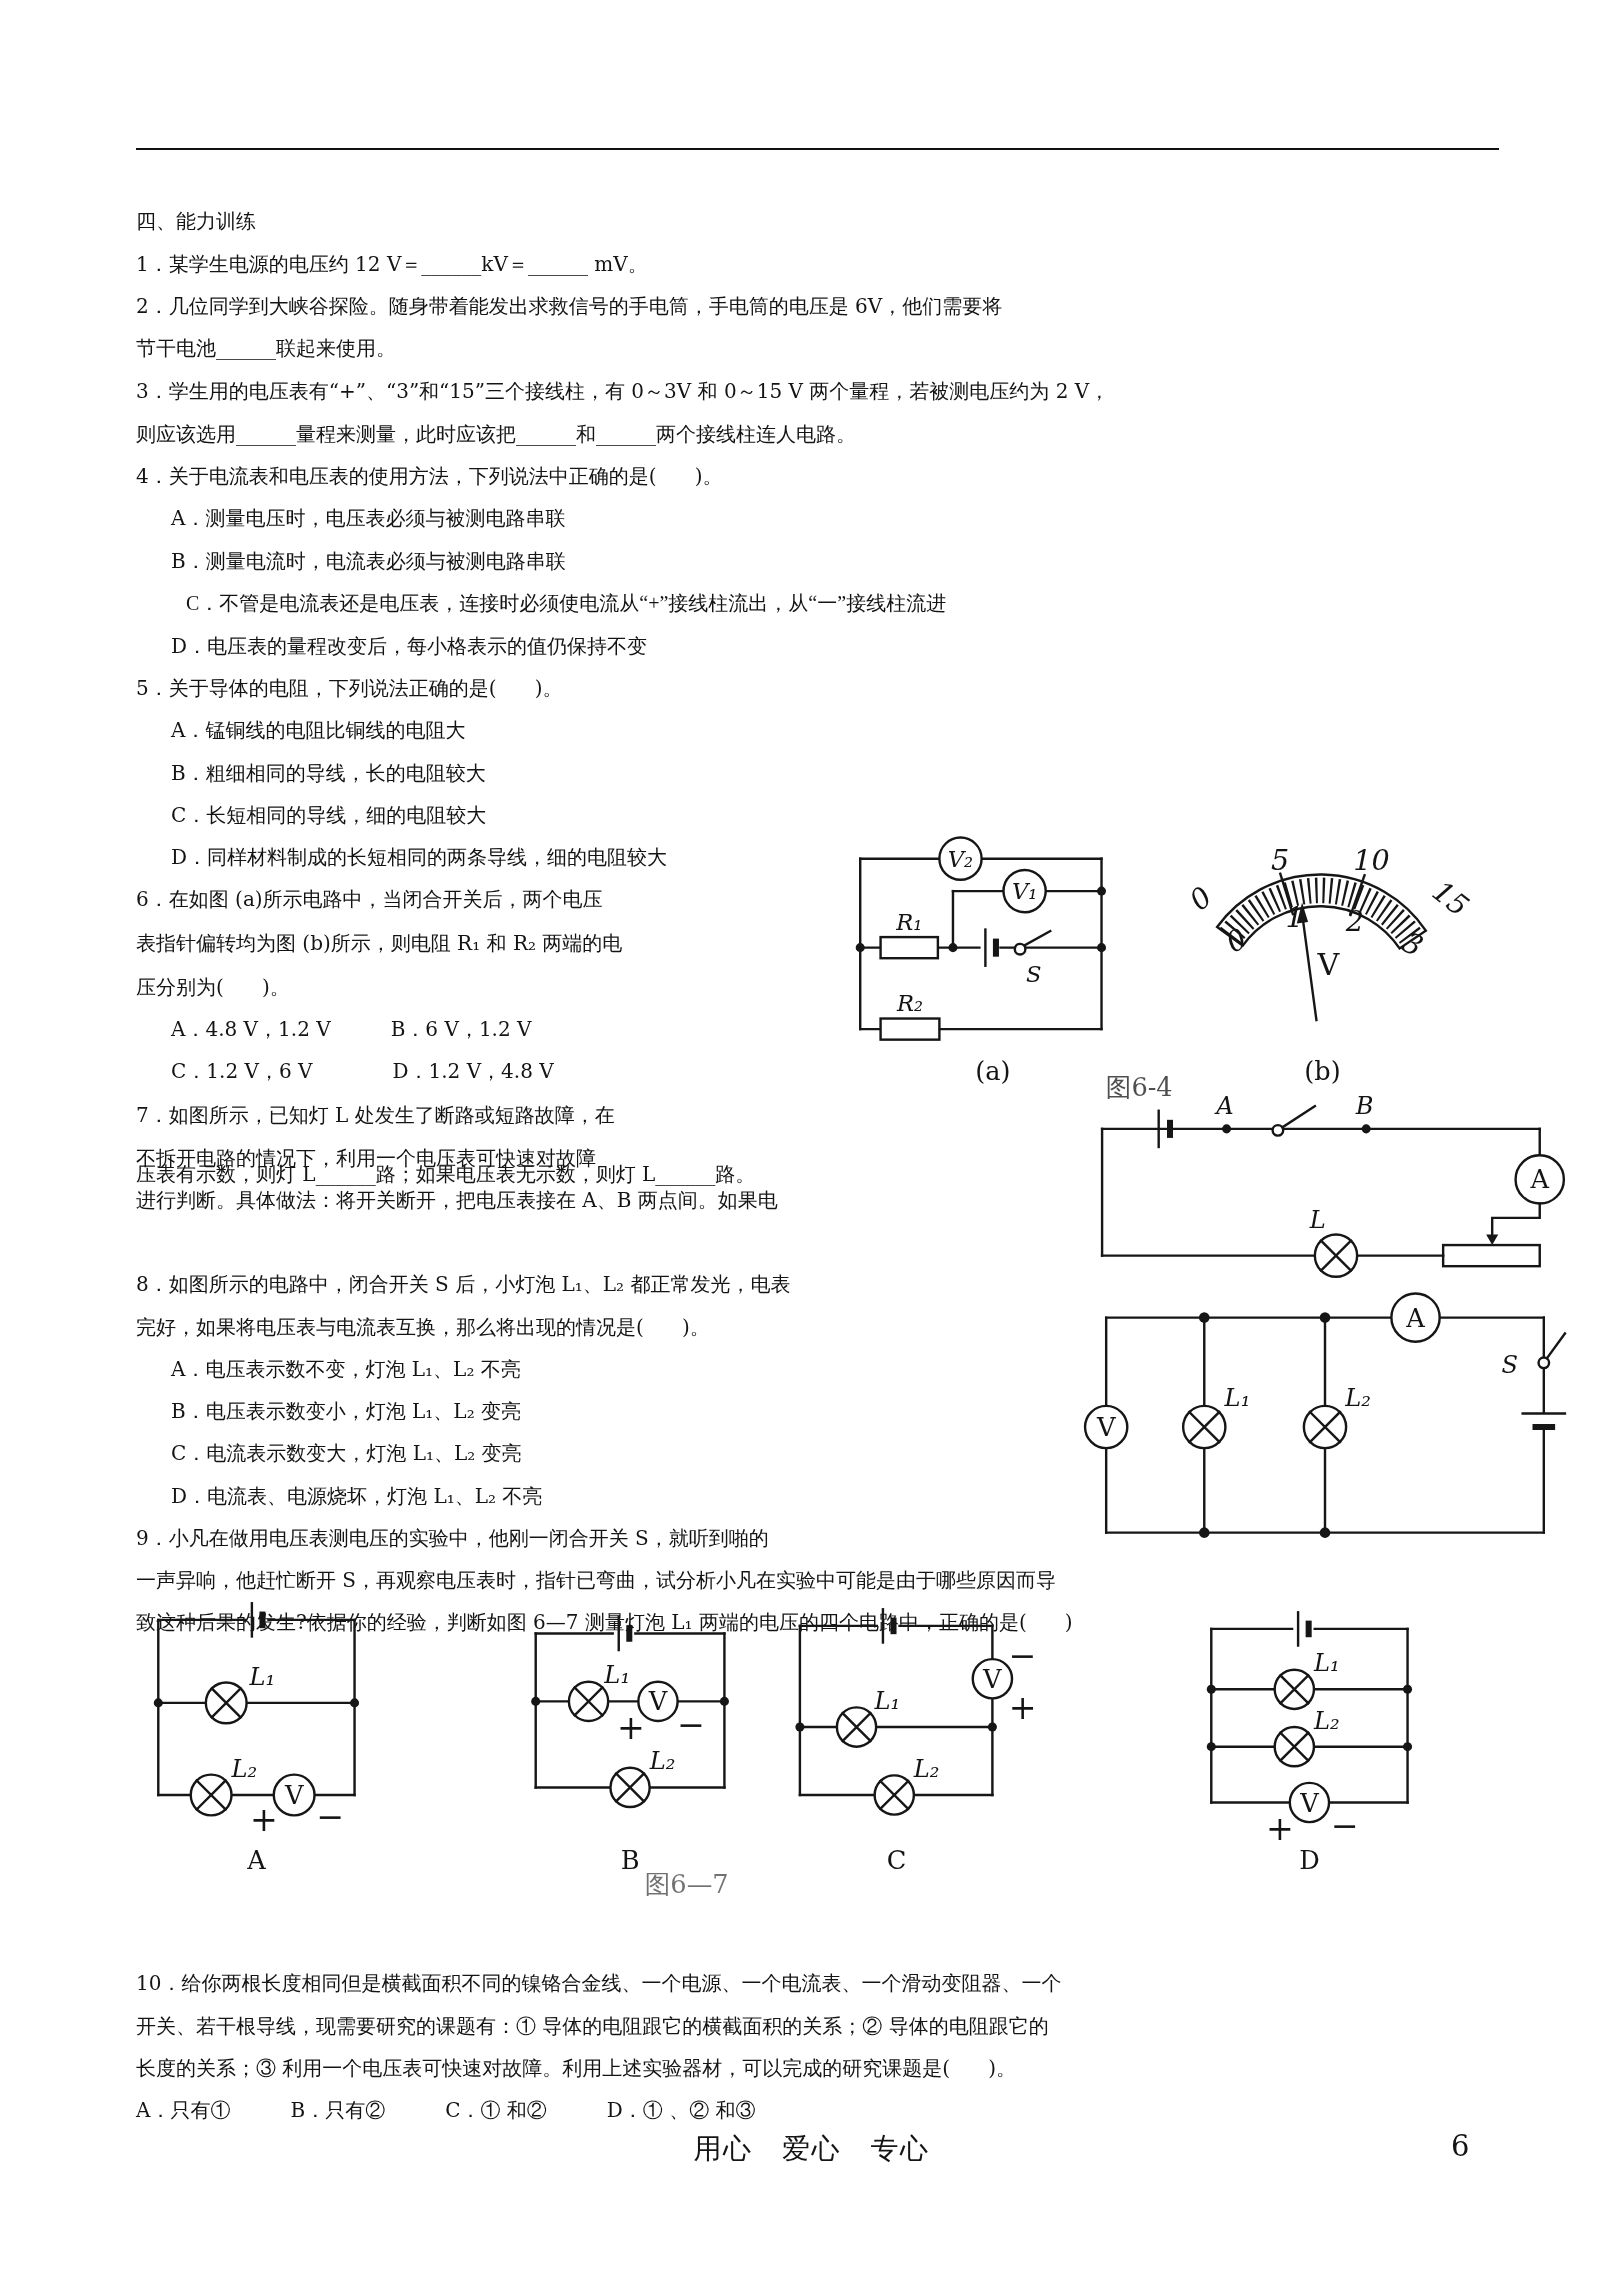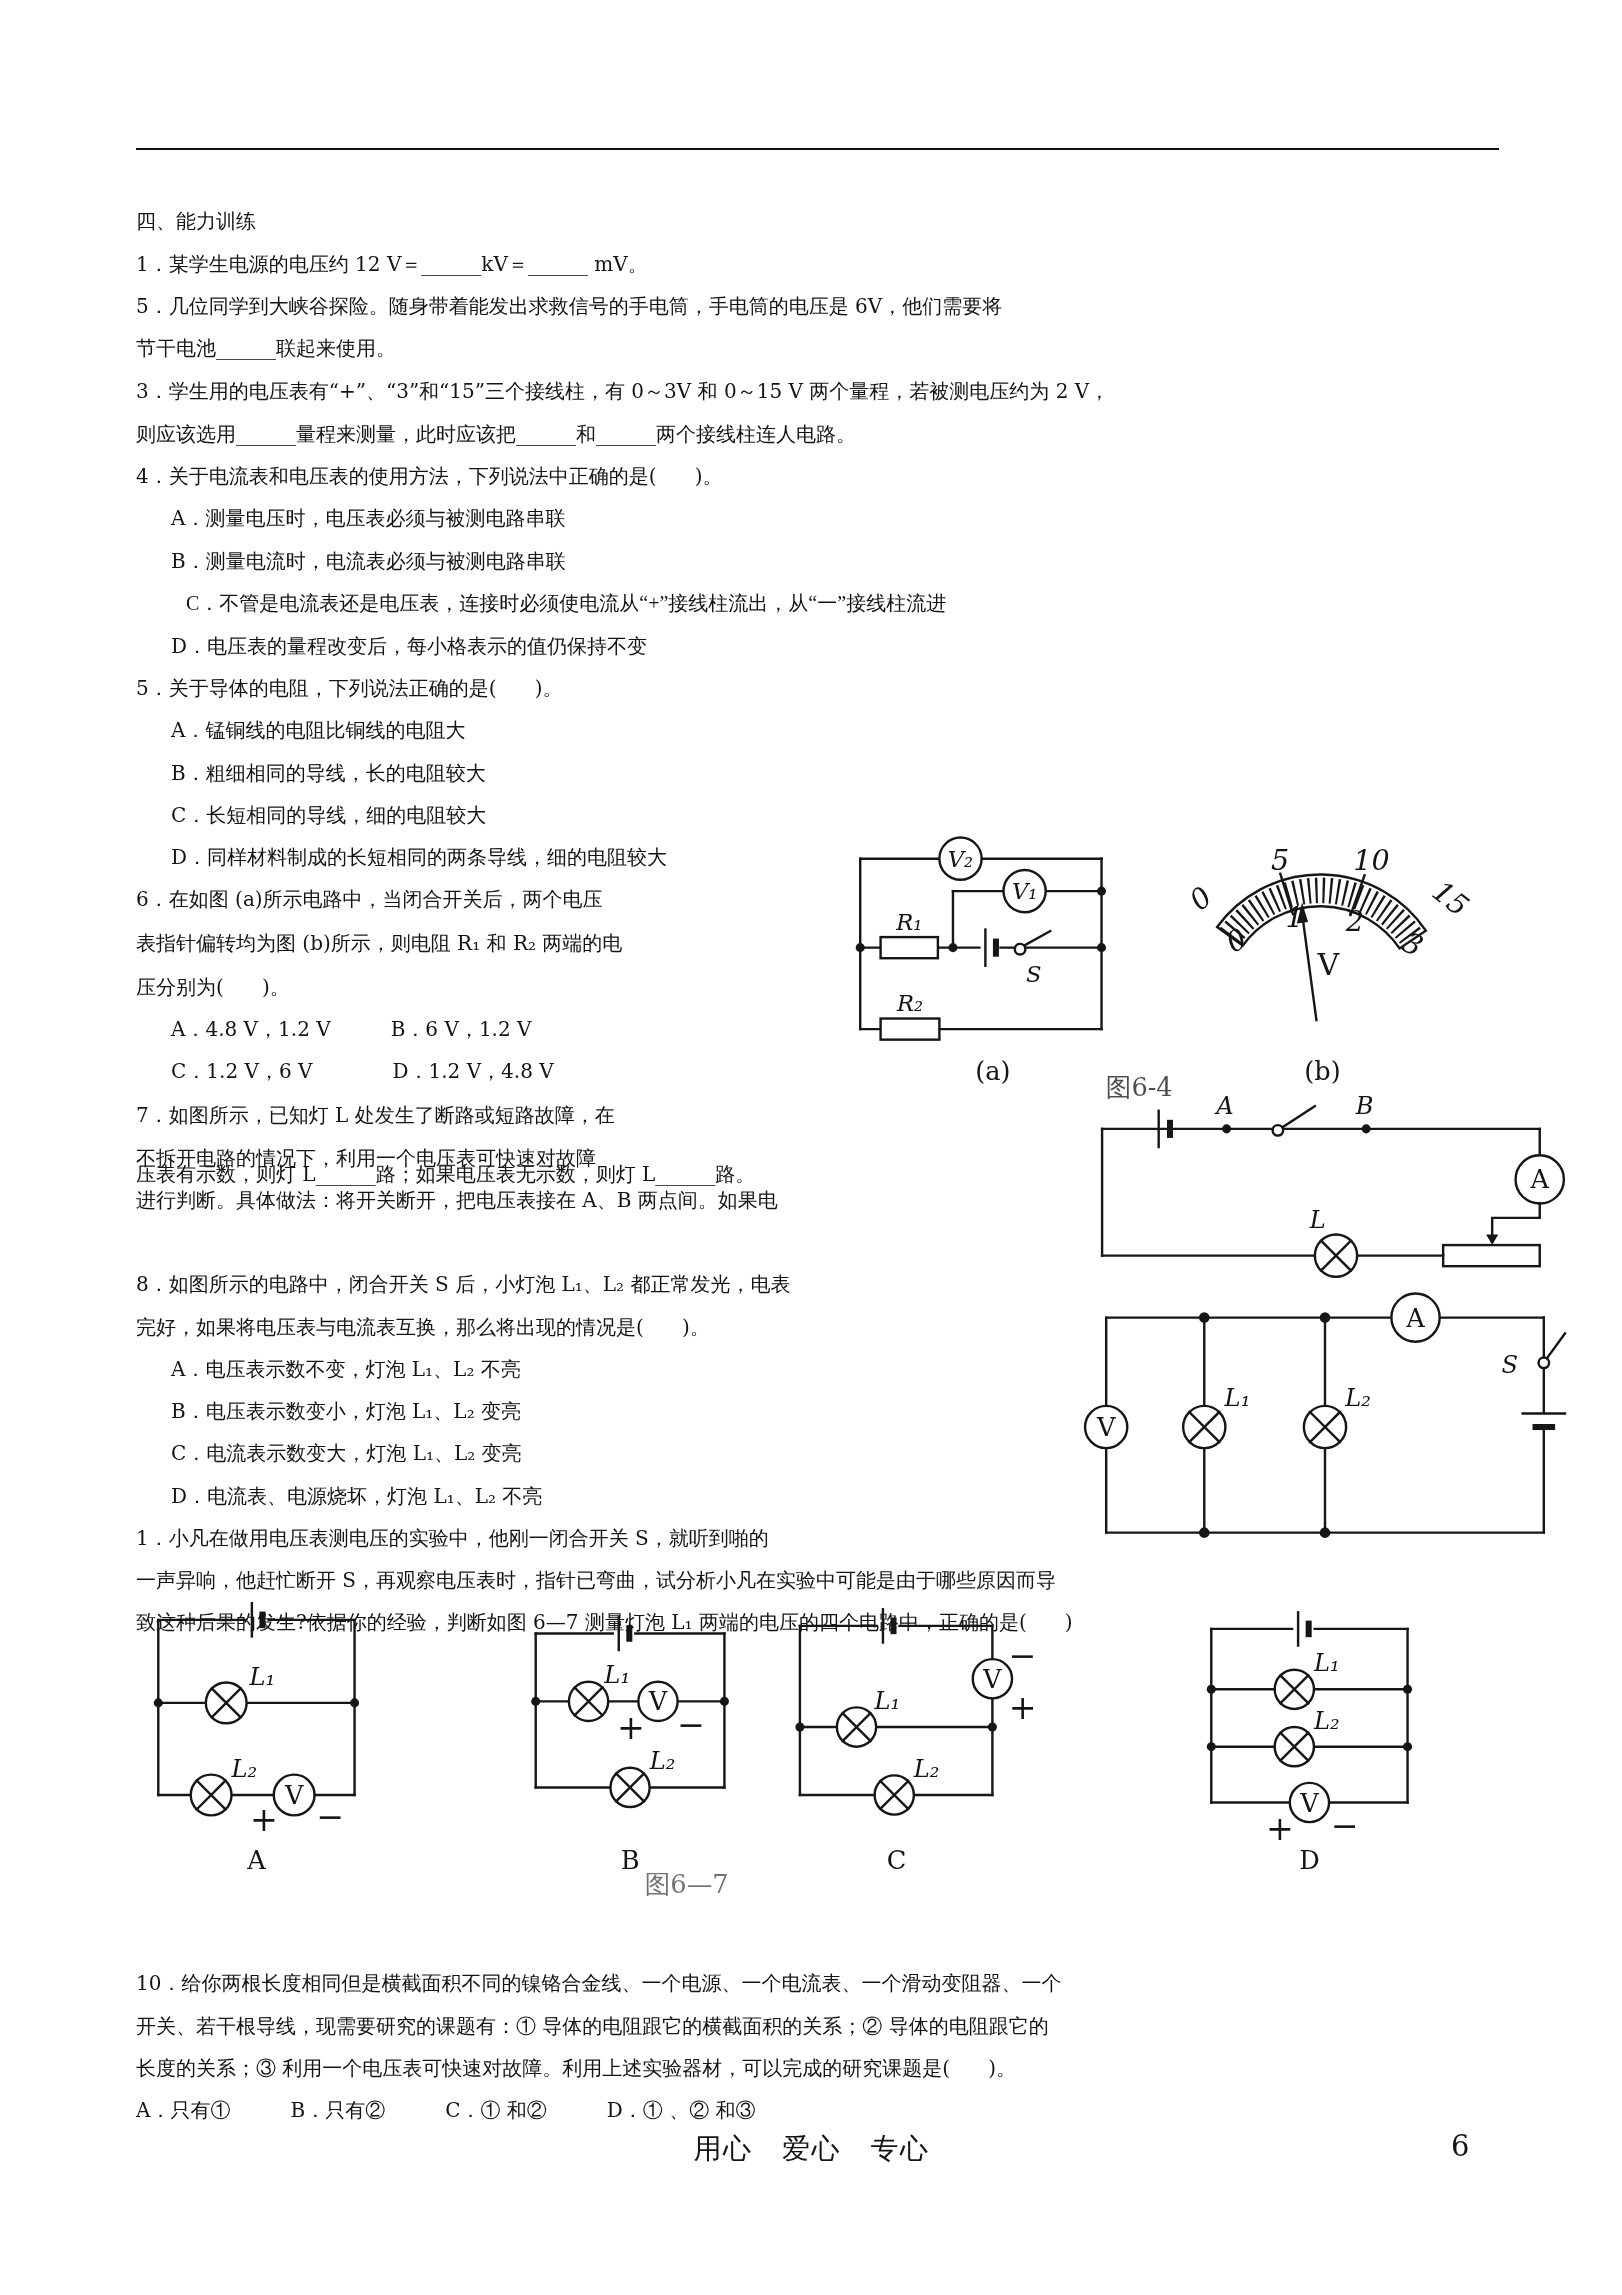--- a/index.html
+++ b/index.html
@@ -28,21 +28,21 @@
   .dim{opacity:.6;}
   .dim2{opacity:.75;}
 </style>
 </head>
 <body>
 
 <div class="rule"></div>
 
 <div class="ln" style="left:136px;top:155px;">四、能力训练</div>
 <div class="ln" style="left:136px;top:198px;">1．某学生电源的电压约 12 V＝______kV＝______ mV。</div>
-<div class="ln" style="left:136px;top:240px;">5．几位同学到大峡谷探险。随身带着能发出求救信号的手电筒，手电筒的电压是 6V，他们需要将</div>
+<div class="ln" style="left:136px;top:240px;">2．几位同学到大峡谷探险。随身带着能发出求救信号的手电筒，手电筒的电压是 6V，他们需要将</div>
 <div class="ln" style="left:136px;top:282px;">节干电池______联起来使用。</div>
 <div class="ln" style="left:136px;top:325px;">3．学生用的电压表有“+”、“3”和“15”三个接线柱，有 0～3V 和 0～15 V 两个量程，若被测电压约为 2 V，</div>
 <div class="ln" style="left:136px;top:368px;">则应该选用______量程来测量，此时应该把______和______两个接线柱连人电路。</div>
 <div class="ln" style="left:136px;top:410px;">4．关于电流表和电压表的使用方法，下列说法中正确的是(      )。</div>
 <div class="ln" style="left:171px;top:452px;">A．测量电压时，电压表必须与被测电路串联</div>
 <div class="ln" style="left:171px;top:495px;">B．测量电流时，电流表必须与被测电路串联</div>
 <div class="ln" style="left:186px;top:537px;font-family:Liberation Serif, serif;">C．不管是电流表还是电压表，连接时必须使电流从“+”接线柱流出，从“一”接线柱流进</div>
 <div class="ln" style="left:171px;top:580px;">D．电压表的量程改变后，每小格表示的值仍保持不变</div>
 <div class="ln" style="left:136px;top:622px;">5．关于导体的电阻，下列说法正确的是(      )。</div>
 <div class="ln" style="left:171px;top:664px;">A．锰铜线的电阻比铜线的电阻大</div>
@@ -57,21 +57,21 @@
 <div class="ln" style="left:136px;top:1049px;">7．如图所示，已知灯 L 处发生了断路或短路故障，在</div>
 <div class="ln" style="left:136px;top:1092px;">不拆开电路的情况下，利用一个电压表可快速对故障</div>
 <div class="ln" style="left:136px;top:1134px;">进行判断。具体做法：将开关断开，把电压表接在 A、B 两点间。如果电</div>
 <div class="ln" style="left:136px;top:1108px;">压表有示数，则灯 L______路；如果电压表无示数，则灯 L______路。</div>
 <div class="ln" style="left:136px;top:1218px;">8．如图所示的电路中，闭合开关 S 后，小灯泡 L₁、L₂ 都正常发光，电表</div>
 <div class="ln" style="left:136px;top:1261px;">完好，如果将电压表与电流表互换，那么将出现的情况是(      )。</div>
 <div class="ln" style="left:171px;top:1303px;">A．电压表示数不变，灯泡 L₁、L₂ 不亮</div>
 <div class="ln" style="left:171px;top:1345px;">B．电压表示数变小，灯泡 L₁、L₂ 变亮</div>
 <div class="ln" style="left:171px;top:1387px;">C．电流表示数变大，灯泡 L₁、L₂ 变亮</div>
 <div class="ln" style="left:171px;top:1430px;">D．电流表、电源烧坏，灯泡 L₁、L₂ 不亮</div>
-<div class="ln" style="left:136px;top:1472px;">1．小凡在做用电压表测电压的实验中，他刚一闭合开关 S，就听到啪的</div>
+<div class="ln" style="left:136px;top:1472px;">9．小凡在做用电压表测电压的实验中，他刚一闭合开关 S，就听到啪的</div>
 <div class="ln" style="left:136px;top:1514px;">一声异响，他赶忙断开 S，再观察电压表时，指针已弯曲，试分析小凡在实验中可能是由于哪些原因而导</div>
 <div class="ln" style="left:136px;top:1556px;">致这种后果的发生?依据你的经验，判断如图 6—7 测量灯泡 L₁ 两端的电压的四个电路中，正确的是(      )</div>
 <div class="ln" style="left:136px;top:1917px;">10．给你两根长度相同但是横截面积不同的镍铬合金线、一个电源、一个电流表、一个滑动变阻器、一个</div>
 <div class="ln" style="left:136px;top:1960px;">开关、若干根导线，现需要研究的课题有：① 导体的电阻跟它的横截面积的关系；② 导体的电阻跟它的</div>
 <div class="ln" style="left:136px;top:2002px;">长度的关系；③ 利用一个电压表可快速对故障。利用上述实验器材，可以完成的研究课题是(      )。</div>
 <div class="ln" style="left:136px;top:2044px;">A．只有①　　　B．只有②　　　C．① 和②　　　D．① 、② 和③</div>
 
 <div class="motto">用心　爱心　专心</div>
 <div class="pagenum">6</div>
 

